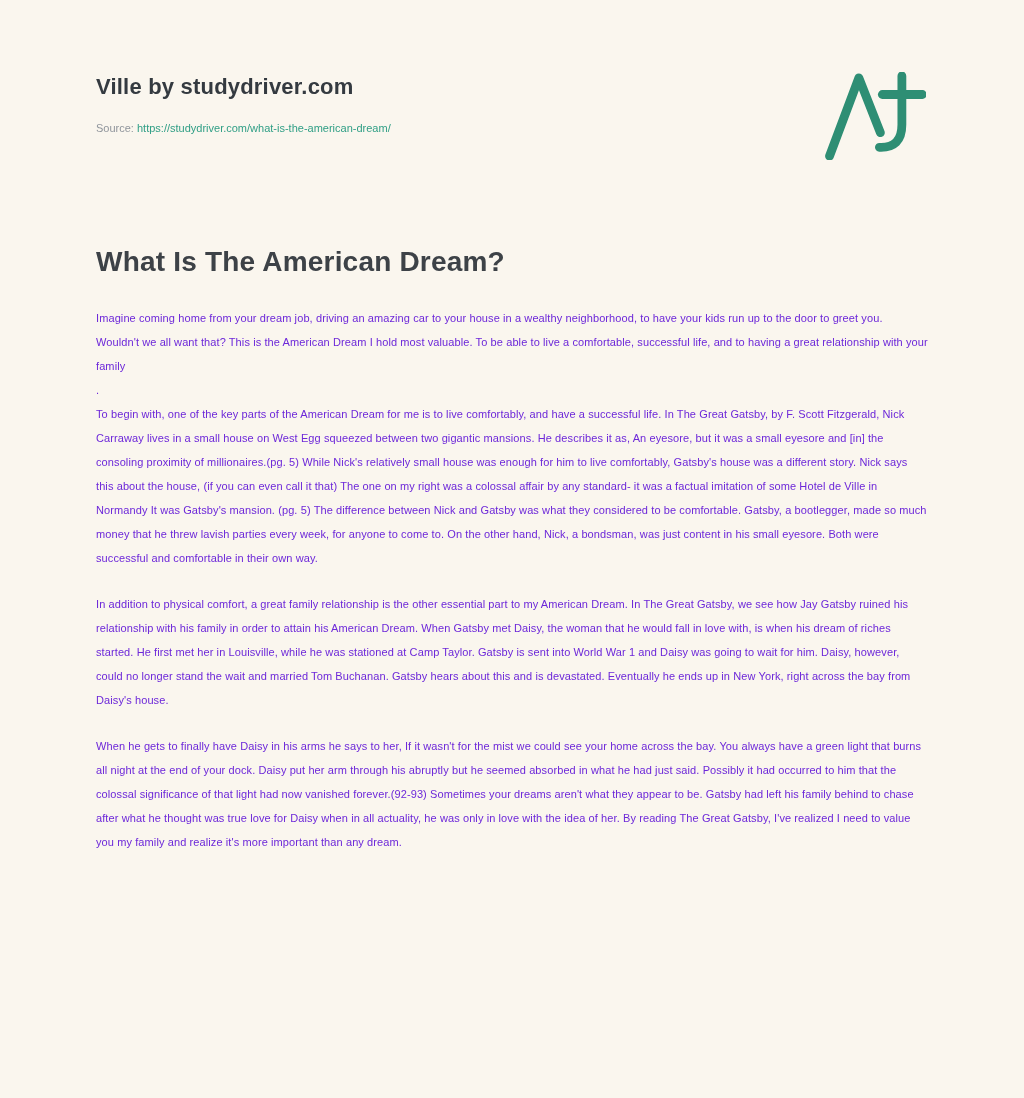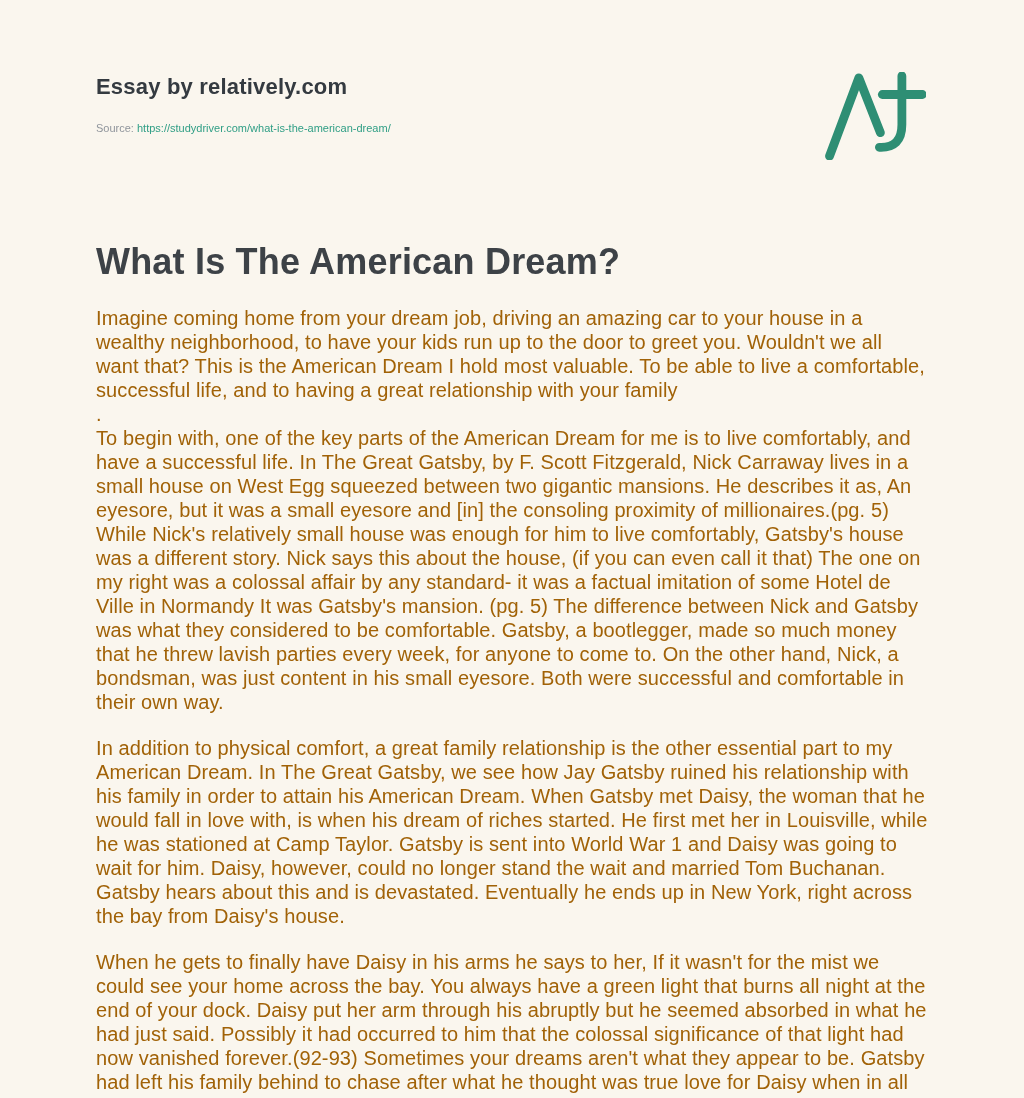--- a/index.html
+++ b/index.html
@@ -34,49 +34,49 @@
     font-size: 11px;
     line-height: 20px;
     color: #90959c;
   }
   .source-line a {
     color: #2f9e85;
     text-decoration: none;
   }
   .title {
     margin-top: 106px;
-    font-size: 36px;
+    font-size: 28px;
     line-height: 36px;
     font-weight: bold;
     color: #3d4247;
     letter-spacing: 0.2px;
   }
   .content { margin-top: 26px; }
   .content p {
-    font-size: 20px;
+    font-size: 11px;
     line-height: 24px;
-    color: #a16207;
+    color: #6d28d9;
     letter-spacing: 0.1px;
   }
   .content p.gap { margin-top: 22px; }
 </style>
 </head>
 <body>
 
 <div class="page">
 
   <div class="logo">
     <svg viewBox="0 0 104 90" xmlns="http://www.w3.org/2000/svg">
       <path d="M6 86 L36 6 L58 62" fill="none" stroke="#2e8e74" stroke-width="9" stroke-linejoin="round" stroke-linecap="round"></path>
       <path d="M80 4 L80 54 Q80 78 57 77" fill="none" stroke="#2e8e74" stroke-width="9" stroke-linecap="round"></path>
       <path d="M60 23 L101 23" fill="none" stroke="#2e8e74" stroke-width="9" stroke-linecap="round"></path>
     </svg>
   </div>
 
-  <div class="byline">Essay by relatively.com</div>
+  <div class="byline">Ville by studydriver.com</div>
 
   <div class="source-line">
     <span>Source:</span>
     <a href="#">https://studydriver.com/what-is-the-american-dream/</a>
   </div>
 
   <h1 class="title">What Is The American Dream?</h1>
 
   <div class="content">
     <p>Imagine coming home from your dream job, driving an amazing car to your house in a wealthy neighborhood, to have your kids run up to the door to greet you. Wouldn't we all want that? This is the American Dream I hold most valuable. To be able to live a comfortable, successful life, and to having a great relationship with your family</p>

